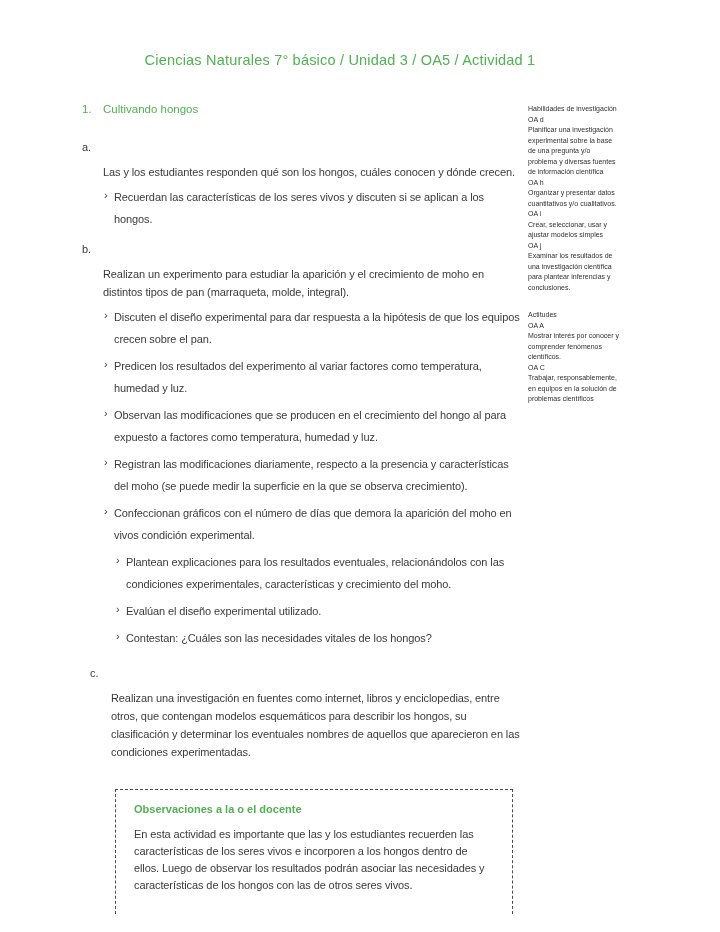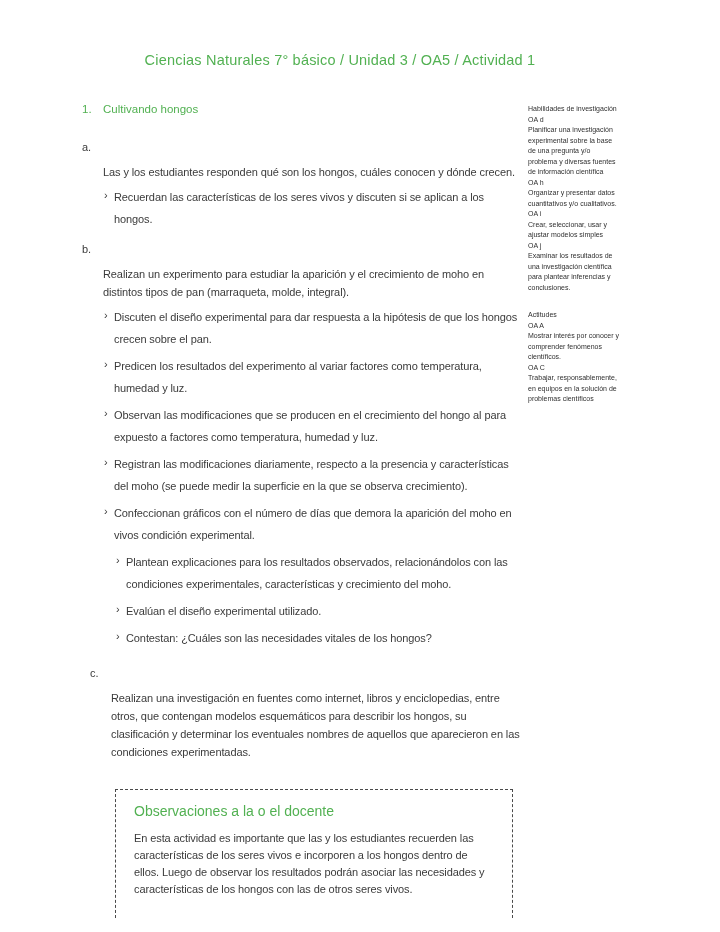--- a/index.html
+++ b/index.html
@@ -105,22 +105,23 @@
     width: 398px;
     box-sizing: border-box;
     border-top: 1px dashed #4a4a4a;
     border-left: 1px dashed #4a4a4a;
     border-right: 1px dashed #4a4a4a;
     border-bottom: none;
     padding: 13px 18px 20px 18px;
   }
   .note-title {
     color: #52b152;
-    font-size: 14px;
+    font-size: 11px;
     margin-bottom: 11px;
+    font-weight: bold;
   }
   .note-body {
     font-size: 11px;
     line-height: 17px;
     letter-spacing: -0.1px;
   }
   [data-name] {  }
 </style>
 </head>
 <body>
@@ -148,41 +149,41 @@
               <div class="bullet-text" data-name="bullet-text">Recuerdan las características de los seres vivos y discuten si se aplican a los hongos.</div>
             </div>
           </div>
           <div class="item m-b" data-name="list-item">
             <div class="item-head" data-name="list-item-head">
               <div class="item-marker" data-name="item-marker">b.</div>
               <div class="item-text" data-name="item-text">Realizan un experimento para estudiar la aparición y el crecimiento de moho en distintos tipos de pan (marraqueta, molde, integral).</div>
             </div>
             <div class="bullet lvl1" data-name="bullet-item">
               <div class="bullet-mark" data-name="bullet-chevron-icon">›</div>
-              <div class="bullet-text" data-name="bullet-text">Discuten el diseño experimental para dar respuesta a la hipótesis de que los hongos crecen sobre el pan.</div>
+              <div class="bullet-text" data-name="bullet-text">Discuten el diseño experimental para dar respuesta a la hipótesis de que los equipos crecen sobre el pan.</div>
             </div>
             <div class="bullet lvl1" data-name="bullet-item">
               <div class="bullet-mark" data-name="bullet-chevron-icon">›</div>
               <div class="bullet-text" data-name="bullet-text">Predicen los resultados del experimento al variar factores como temperatura, humedad y luz.</div>
             </div>
             <div class="bullet lvl1" data-name="bullet-item">
               <div class="bullet-mark" data-name="bullet-chevron-icon">›</div>
               <div class="bullet-text" data-name="bullet-text">Observan las modificaciones que se producen en el crecimiento del hongo al para expuesto a factores como temperatura, humedad y luz.</div>
             </div>
             <div class="bullet lvl1" data-name="bullet-item">
               <div class="bullet-mark" data-name="bullet-chevron-icon">›</div>
               <div class="bullet-text" data-name="bullet-text">Registran las modificaciones diariamente, respecto a la presencia y características del moho (se puede medir la superficie en la que se observa crecimiento).</div>
             </div>
             <div class="bullet lvl1" data-name="bullet-item">
               <div class="bullet-mark" data-name="bullet-chevron-icon">›</div>
               <div class="bullet-text" data-name="bullet-text">Confeccionan gráficos con el número de días que demora la aparición del moho en vivos condición experimental.</div>
             </div>
             <div class="bullet lvl2" data-name="bullet-item">
               <div class="bullet-mark" data-name="bullet-chevron-icon">›</div>
-              <div class="bullet-text" data-name="bullet-text">Plantean explicaciones para los resultados observados, relacionándolos con las condiciones experimentales, características y crecimiento del moho.</div>
+              <div class="bullet-text" data-name="bullet-text">Plantean explicaciones para los resultados eventuales, relacionándolos con las condiciones experimentales, características y crecimiento del moho.</div>
             </div>
             <div class="bullet lvl2" data-name="bullet-item">
               <div class="bullet-mark" data-name="bullet-chevron-icon">›</div>
               <div class="bullet-text" data-name="bullet-text">Evalúan el diseño experimental utilizado.</div>
             </div>
             <div class="bullet lvl2" data-name="bullet-item">
               <div class="bullet-mark" data-name="bullet-chevron-icon">›</div>
               <div class="bullet-text" data-name="bullet-text">Contestan: ¿Cuáles son las necesidades vitales de los hongos?</div>
             </div>
           </div>

